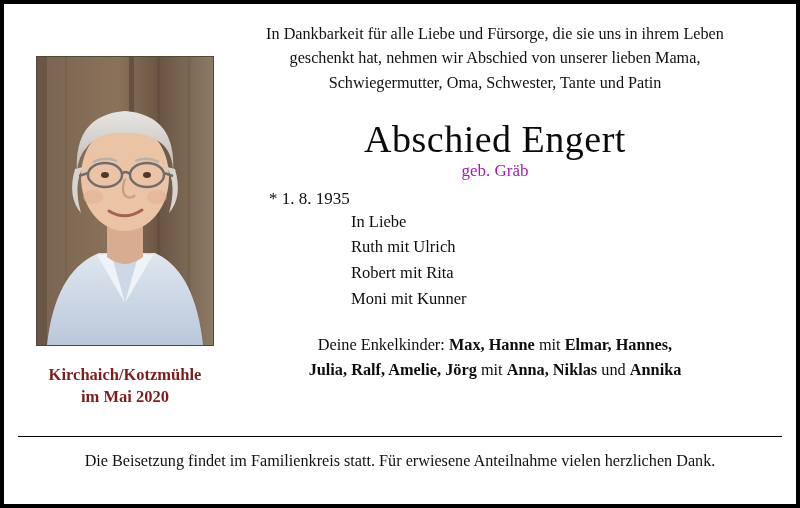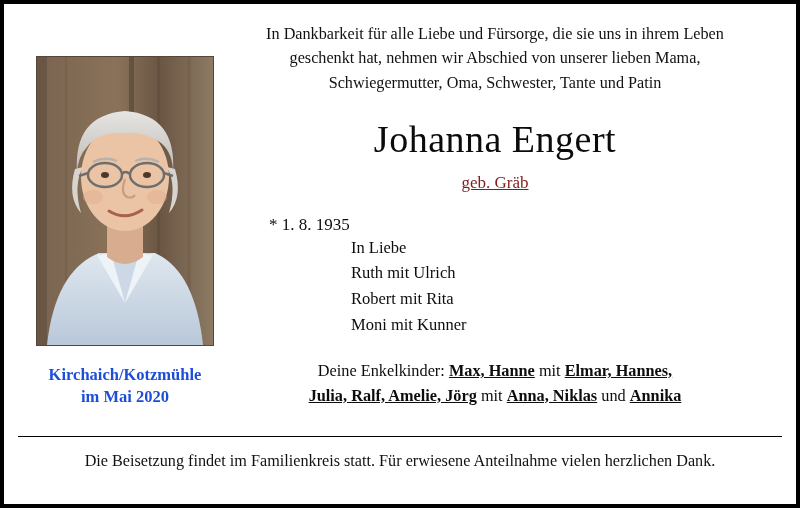--- a/index.html
+++ b/index.html
@@ -46,21 +46,21 @@
     border: 1px solid #55463a;
     overflow: hidden;
     position: relative;
   }
   .portrait svg { display: block; }
   .place-block {
     margin-top: 18px;
     font-weight: bold;
     font-size: 16.5px;
     line-height: 1.35;
-    color: #1d4ed8;
+    color: #7f1d1d;
   }
   
   .right-col {
     position: absolute;
     left: 229px;
     top: 18px;
     width: 524px;
     text-align: center;
   }
   .intro {
@@ -68,27 +68,25 @@
     line-height: 1.5;
     color: #111;
   }
   .name {
     margin-top: 22px;
     font-size: 38px;
     letter-spacing: 0.5px;
     color: #0b0b0b;
   }
   .maiden {
-    margin-top: 12px;
     font-size: 17px;
-    color: #7f1d1d;
-    text-decoration: underline;
+    color: #a21caf;
   }
   .dates {
-    margin-top: 22px;
+    margin-top: 8px;
     display: flex;
     justify-content: space-between;
     font-size: 17px;
     padding: 0 36px;
     box-sizing: border-box;
   }
   .dates span { white-space: nowrap; }
   .in-liebe {
     text-align: left;
     padding-left: 118px;
@@ -97,21 +95,21 @@
   }
   .in-liebe .lead { font-weight: normal; }
   .in-liebe b { font-weight: normal; }
   .grandkids {
     margin-top: 22px;
     font-size: 16.3px;
     line-height: 1.5;
     text-align: center;
     padding: 0 4px;
   }
-  .grandkids b { font-weight: bold; text-decoration: underline; }
+  .grandkids b { font-weight: bold; }
   
   .divider {
     position: absolute;
     left: 14px;
     right: 14px;
     top: 432px;
     height: 1px;
     background: #000000;
   }
   .footer {
@@ -198,21 +196,21 @@
       </div>
     </div>
 
     <div class="right-col">
       <div class="intro">
         <div>In Dankbarkeit für alle Liebe und Fürsorge, die sie uns in ihrem Leben</div>
         <div>geschenkt hat, nehmen wir Abschied von unserer lieben Mama,</div>
         <div>Schwiegermutter, Oma, Schwester, Tante und Patin</div>
       </div>
 
-      <div class="name">Johanna Engert</div>
+      <div class="name">Abschied Engert</div>
       <div class="maiden">geb. Gräb</div>
 
       <div class="dates">
         <span>* 1. 8. 1935</span>
       </div>
 
       <div class="in-liebe">
         <div class="lead">In Liebe</div>
         <div>
           <b>Ruth</b><span> mit </span><b>Ulrich</b>

